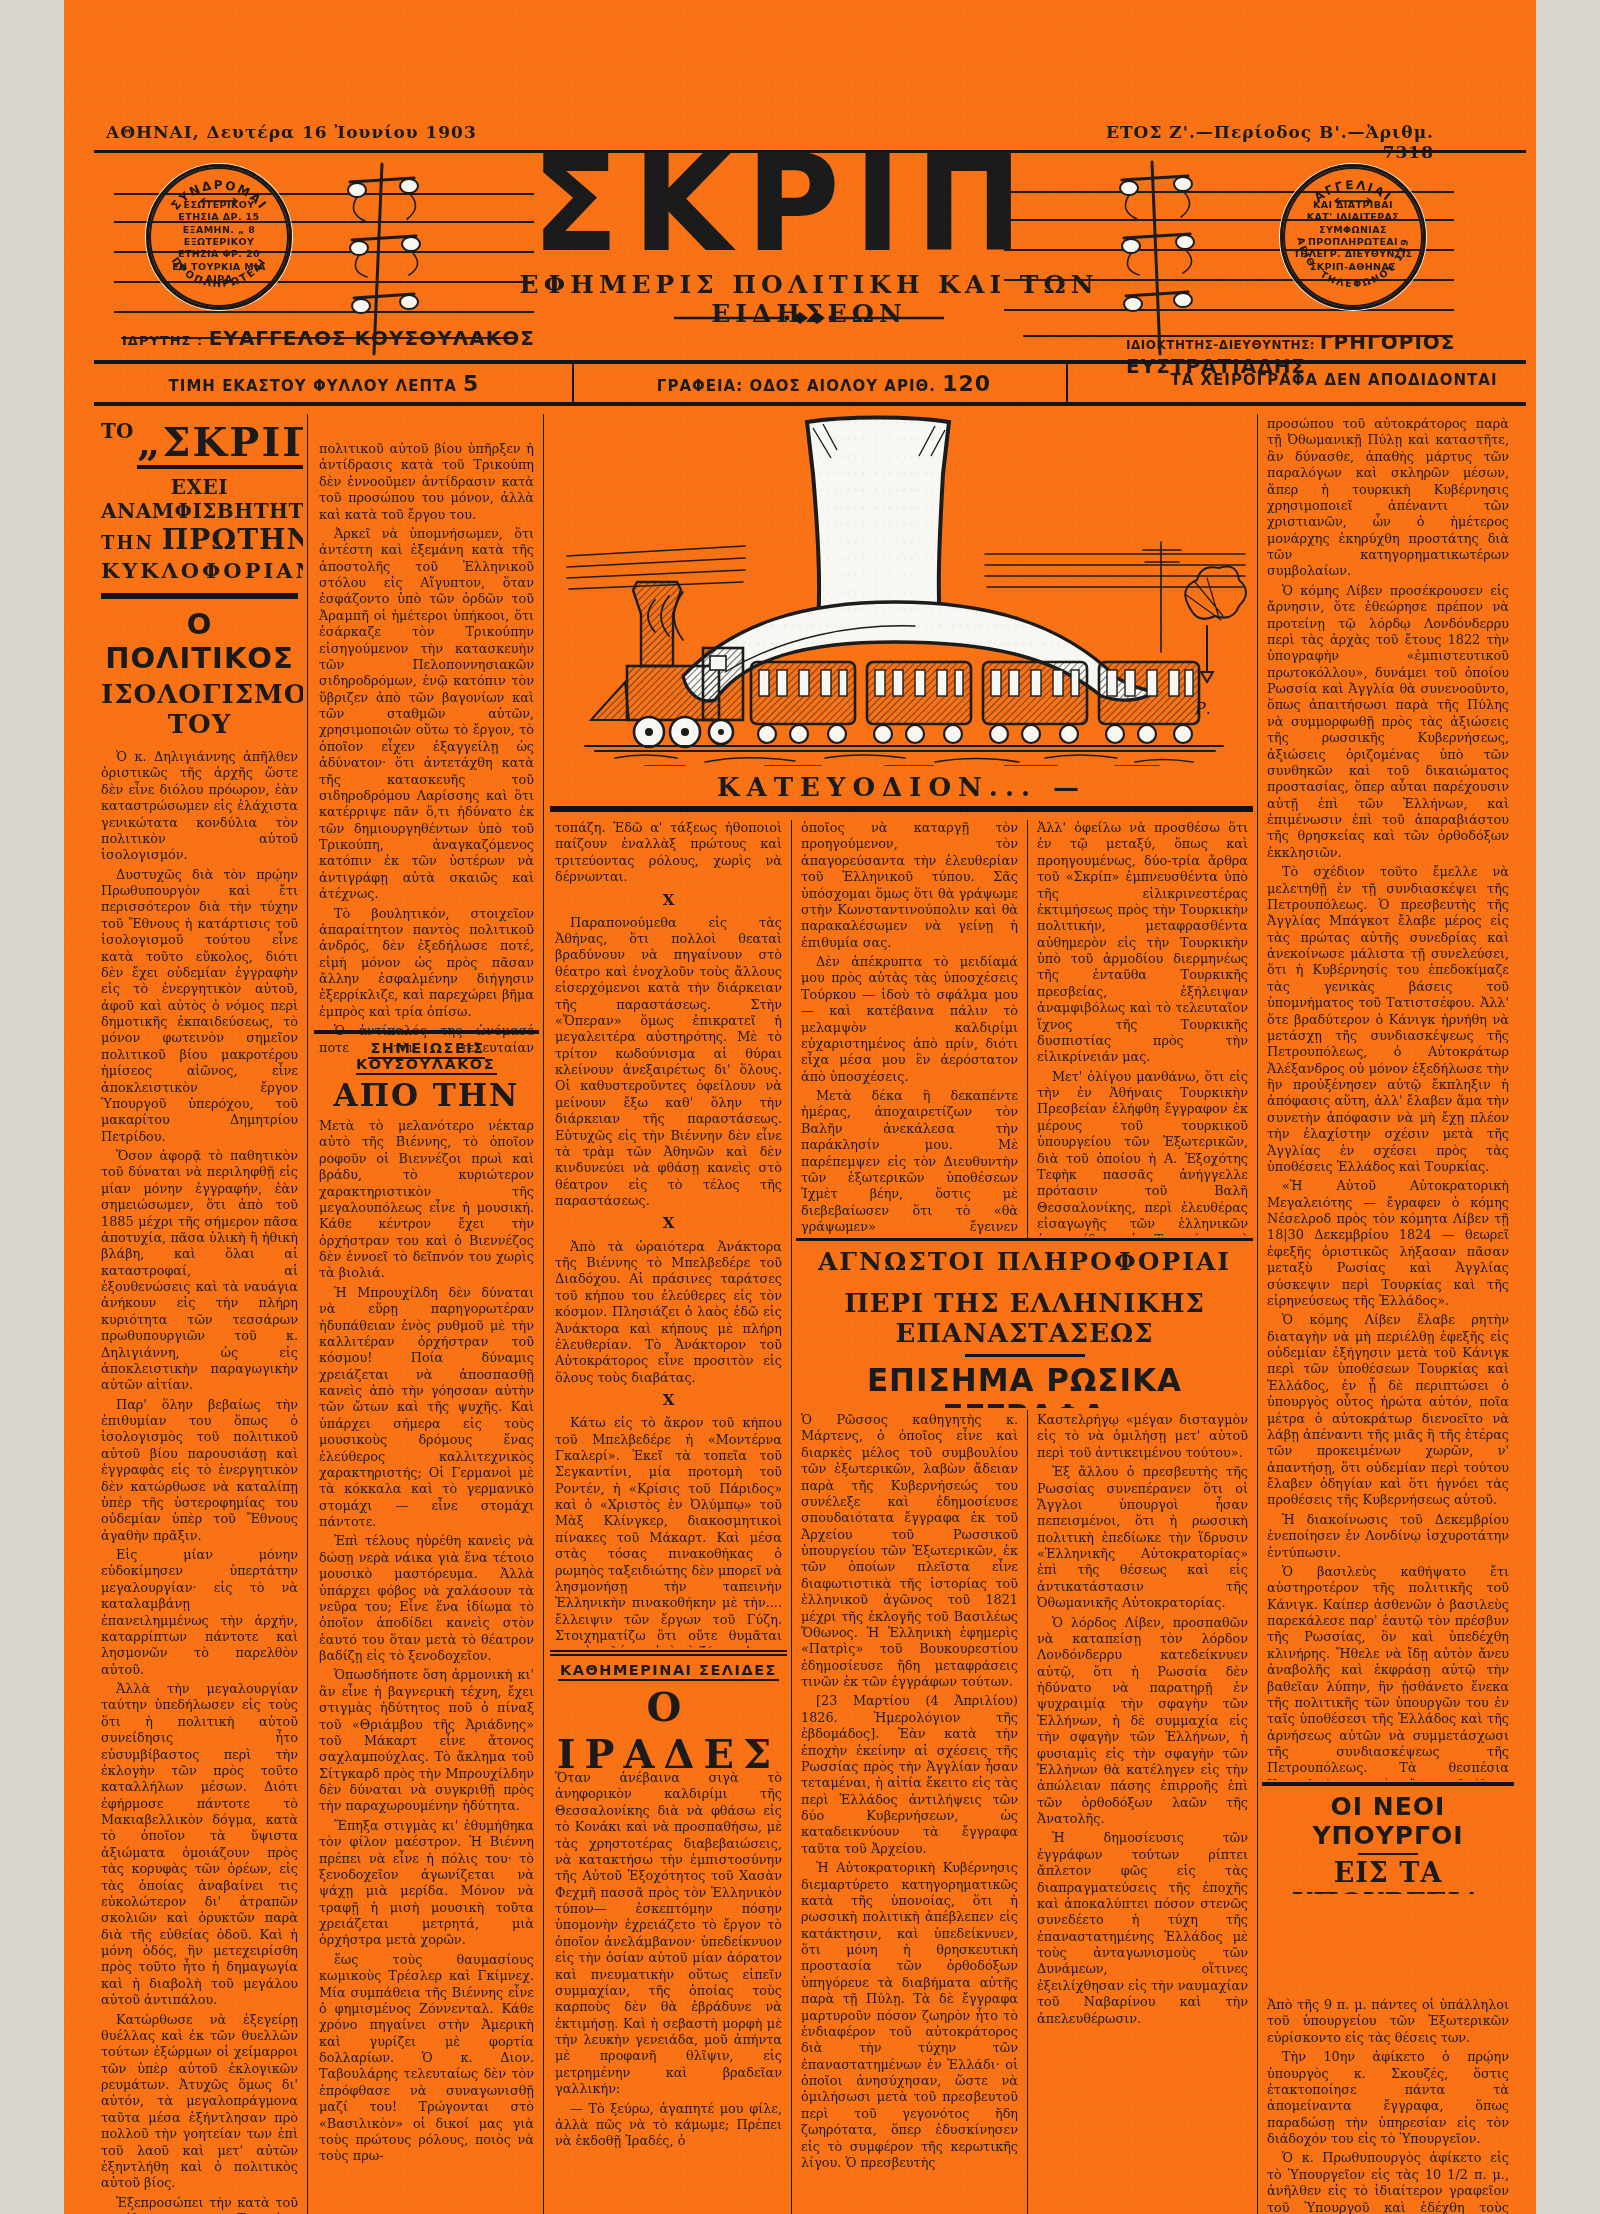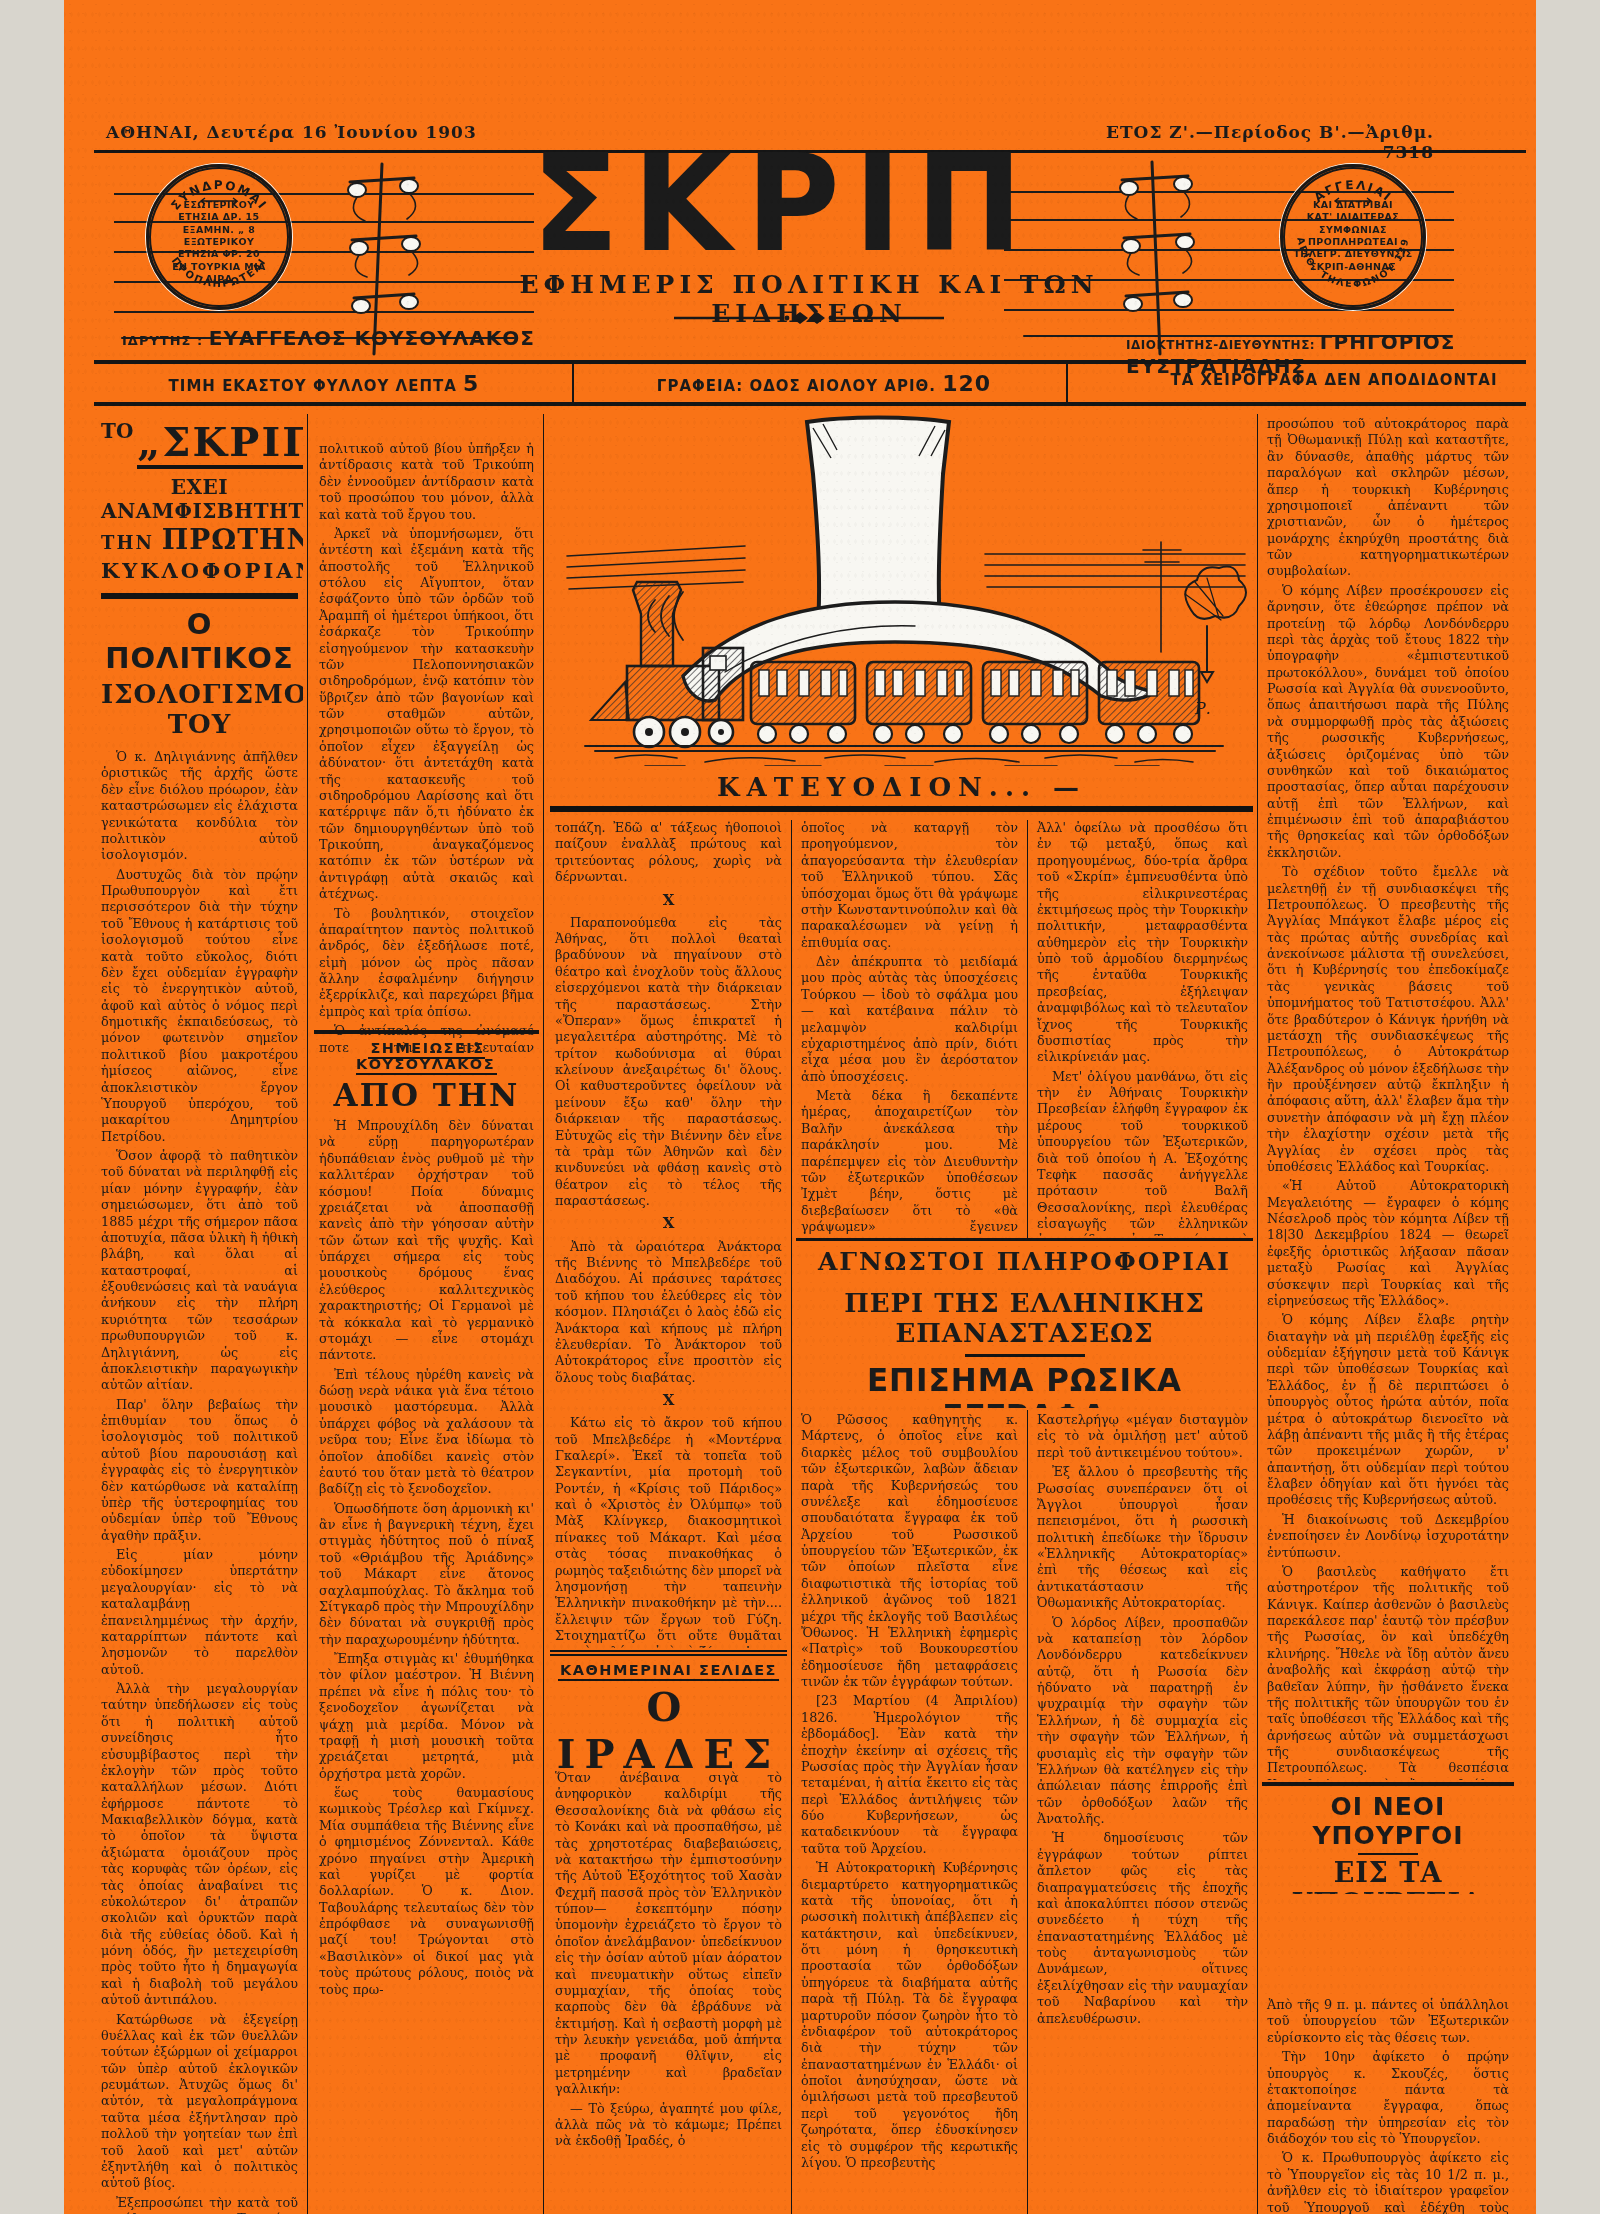--- a/index.html
+++ b/index.html
@@ -249,20 +249,21 @@
         <p class="bp p">Τὸ βουλητικόν, στοιχεῖον ἀπαραίτητον παντὸς πολιτικοῦ ἀνδρός, δὲν ἐξεδήλωσε ποτέ, εἰμὴ μόνον ὡς πρὸς πᾶσαν ἄλλην ἐσφαλμένην διήγησιν ἐξερρίκλιζε, καὶ παρεχώρει βῆμα ἐμπρὸς καὶ τρία ὀπίσω.</p>
         <p class="bp p">Ὁ ἀντίπαλός της ὠνόμασέ ποτε τὴν τελευταίαν πρωθυπουργίαν κωμῳδίαν· ἀλλὰ τὸ κωμειδύλλιον τοῦτο ἄκακτον ὑπῆρξε πολὺ δαπανηρὸν διὰ τὴν Ἑλλάδα καὶ τὴν φυλήν.</p>
       </div>
   </div>
   <div class="colbox sec-head" id="col2-head" style="left:250px;top:1030px;width:225px;height:86px;">
     <div class="kicker"><span>ΣΗΜΕΙΩΣΕΙΣ ΚΟΥΣΟΥΛΑΚΟΣ</span></div>
     <div class="big-head">ΑΠΟ ΤΗΝ ΒΙΕΝΝΗΝ</div>
   </div>
   <div class="colbox" id="col2-bot" style="left:250px;top:1118px;width:225px;height:1096px;">
     <div>
+        <p class="bp cont">Μετὰ τὸ μελανότερο νέκταρ αὐτὸ τῆς Βιέννης, τὸ ὁποῖον ροφοῦν οἱ Βιεννέζοι πρωὶ καὶ βράδυ, τὸ κυριώτερον χαρακτηριστικὸν τῆς μεγαλουπόλεως εἶνε ἡ μουσική. Κάθε κέντρον ἔχει τὴν ὀρχήστραν του καὶ ὁ Βιεννέζος δὲν ἐννοεῖ τὸ δεῖπνόν του χωρὶς τὰ βιολιά.</p>
         <p class="bp p">Ἡ Μπρουχίλδη δὲν δύναται νὰ εὕρῃ παρηγορωτέραν ἡδυπάθειαν ἑνὸς ρυθμοῦ μὲ τὴν καλλιτέραν ὀρχήστραν τοῦ κόσμου! Ποία δύναμις χρειάζεται νὰ ἀποσπασθῇ κανεὶς ἀπὸ τὴν γόησσαν αὐτὴν τῶν ὤτων καὶ τῆς ψυχῆς. Καὶ ὑπάρχει σήμερα εἰς τοὺς μουσικοὺς δρόμους ἕνας ἐλεύθερος καλλιτεχνικὸς χαρακτηριστής; Οἱ Γερμανοὶ μὲ τὰ κόκκαλα καὶ τὸ γερμανικὸ στομάχι — εἶνε στομάχι πάντοτε.</p>
         <p class="bp p">Ἐπὶ τέλους ηὑρέθη κανεὶς νὰ δώσῃ νερὰ νάικα γιὰ ἕνα τέτοιο μουσικὸ μαστόρευμα. Ἀλλὰ ὑπάρχει φόβος νὰ χαλάσουν τὰ νεῦρα του; Εἶνε ἕνα ἰδίωμα τὸ ὁποῖον ἀποδίδει κανεὶς στὸν ἑαυτό του ὅταν μετὰ τὸ θέατρον βαδίζῃ εἰς τὸ ξενοδοχεῖον.</p>
         <p class="bp p">Ὁπωσδήποτε ὅση ἁρμονικὴ κι' ἂν εἶνε ἡ βαγνερικὴ τέχνη, ἔχει στιγμὰς ἡδύτητος ποῦ ὁ πίναξ τοῦ «Θριάμβου τῆς Ἀριάδνης» τοῦ Μάκαρτ εἶνε ἄτονος σαχλαμπούχλας. Τὸ ἄκλημα τοῦ Σίτγκαρδ πρὸς τὴν Μπρουχίλδην δὲν δύναται νὰ συγκριθῇ πρὸς τὴν παραχωρουμένην ἡδύτητα.</p>
         <p class="bp p">Ἔπηξα στιγμὰς κι' ἐθυμήθηκα τὸν φίλον μαέστρον. Ἡ Βιέννη πρέπει νὰ εἶνε ἡ πόλις του· τὸ ξενοδοχεῖον ἀγωνίζεται νὰ ψάχῃ μιὰ μερίδα. Μόνον νὰ τραφῇ ἡ μισὴ μουσικὴ τοῦτα χρειάζεται μετρητά, μιὰ ὀρχήστρα μετὰ χορῶν.</p>
         <p class="bp p">ἕως τοὺς θαυμασίους κωμικοὺς Τρέσλερ καὶ Γκίμνεχ. Μία συμπάθεια τῆς Βιέννης εἶνε ὁ φημισμένος Ζόννενταλ. Κάθε χρόνο πηγαίνει στὴν Ἀμερικὴ καὶ γυρίζει μὲ φορτία δολλαρίων. Ὁ κ. Διον. Ταβουλάρης τελευταίως δὲν τὸν ἐπρόφθασε νὰ συναγωνισθῇ μαζί του! Τρώγονται στὸ «Βασιλικὸν» οἱ δικοί μας γιὰ τοὺς πρώτους ρόλους, ποιὸς νὰ τοὺς πρω-</p>
       </div>
   </div>
 
   <div class="colbox" id="cartoon" style="left:486px;top:414px;width:703px;height:398px;">
     <svg width="693" height="352" viewBox="0 0 693 352">

